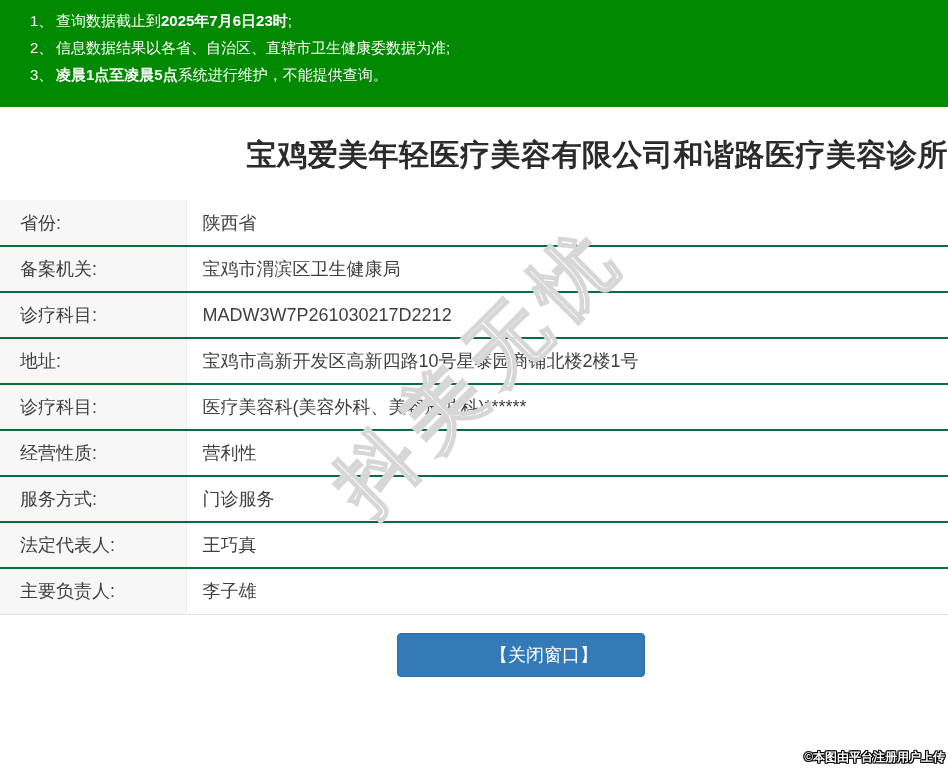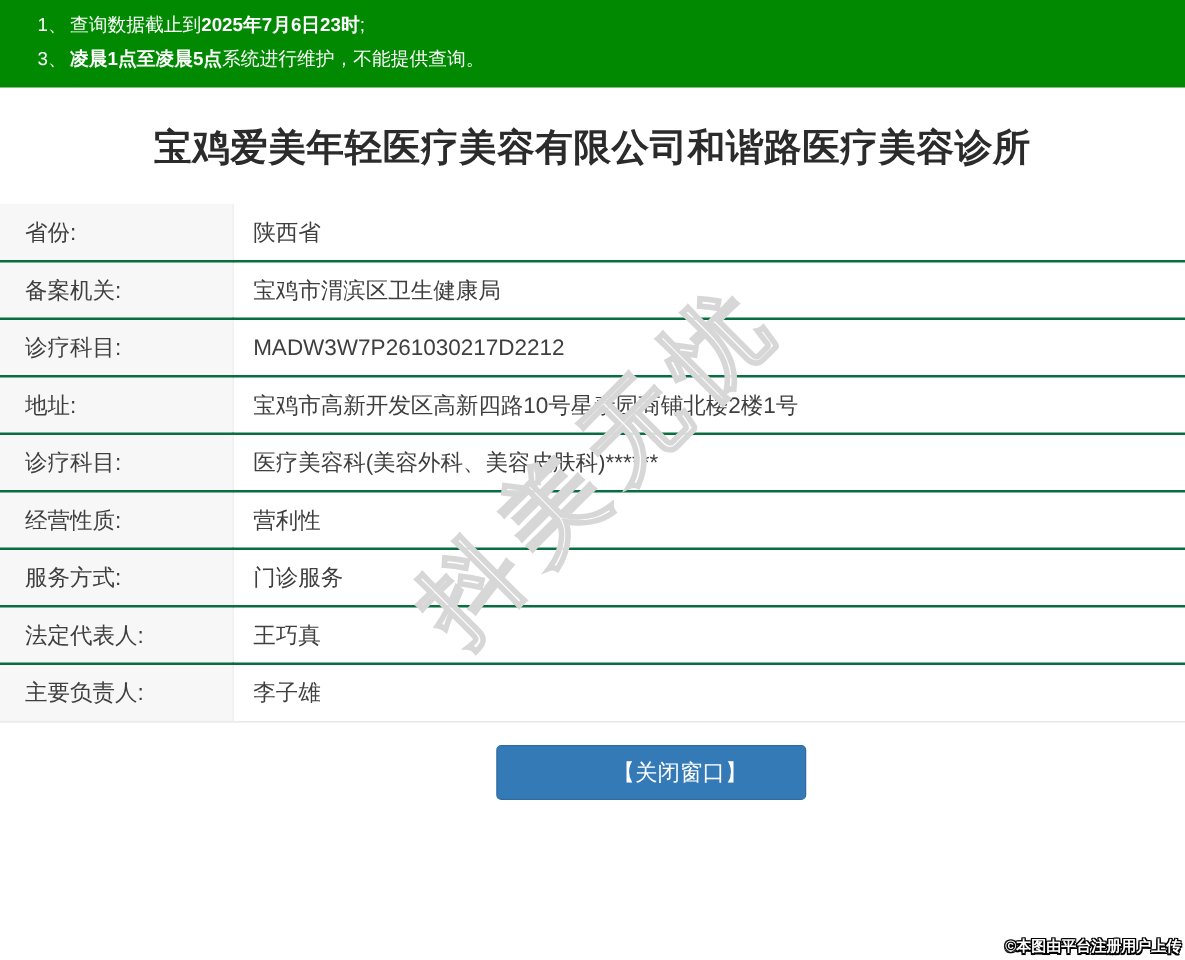--- a/index.html
+++ b/index.html
@@ -8,35 +8,35 @@
     font-family: "Liberation Sans", "DejaVu Sans", sans-serif;
     background: #ffffff;
     position: relative;
     overflow: hidden;
     color: #3c3c3c;
   }
   
   .notice {
     background: #018a01;
     color: #ffffff;
-    padding: 7px 0 9px 0;
+    padding: 7px 0 19px 0;
     list-style: none;
   }
   .notice-item {
     font-size: 15px;
     line-height: 27px;
     padding-left: 30px;
     white-space: nowrap;
   }
   .notice-item .num { display: inline-block; min-width: 26px; }
   .notice-item b { font-weight: bold; }
   
   .page-title {
     margin: 28px 0 24px 0;
-    text-align: center;
+    text-align: right;
     font-size: 30px;
     font-weight: bold;
     color: #2b2b2b;
     letter-spacing: 0.5px;
     white-space: nowrap;
   }
   
   .info-table {
     width: 100%;
     border-collapse: collapse;
@@ -108,20 +108,23 @@
   }
 </style>
 </head>
 <body>
 
 <ul class="notice">
   <li class="notice-item">
     <span class="num">1、</span><span>查询数据截止到</span><b>2025年7月6日23时</b><span>;</span>
   </li>
   <li class="notice-item">
+    <span class="num">2、</span><span>信息数据结果以各省、自治区、直辖市卫生健康委数据为准;</span><b></b><span></span>
+  </li>
+  <li class="notice-item">
     <span class="num">3、</span><span></span><b>凌晨1点至凌晨5点</b><span>系统进行维护，不能提供查询。</span>
   </li>
 </ul>
 
 <h1 class="page-title">宝鸡爱美年轻医疗美容有限公司和谐路医疗美容诊所</h1>
 
 <table class="info-table">
   <tbody>
     <tr>
       <td class="label">省份:</td>

